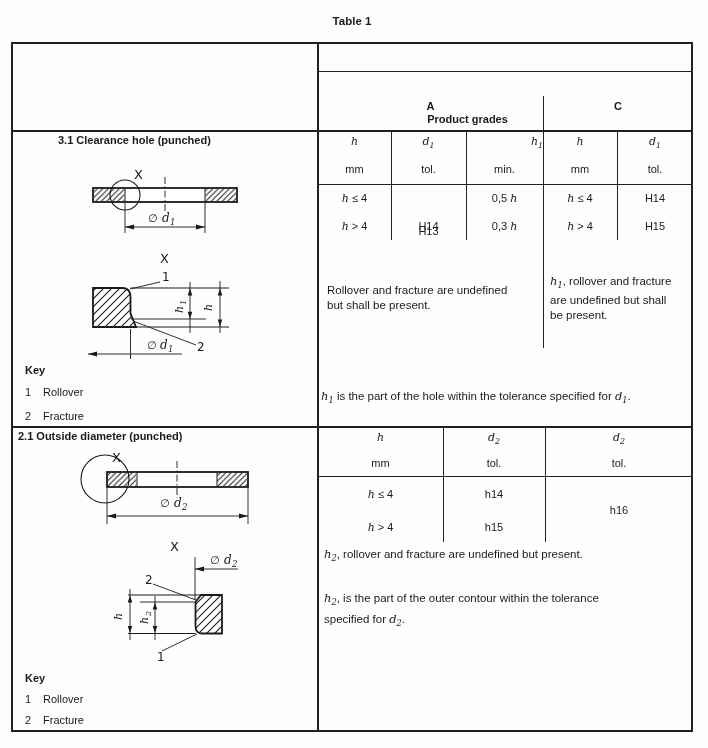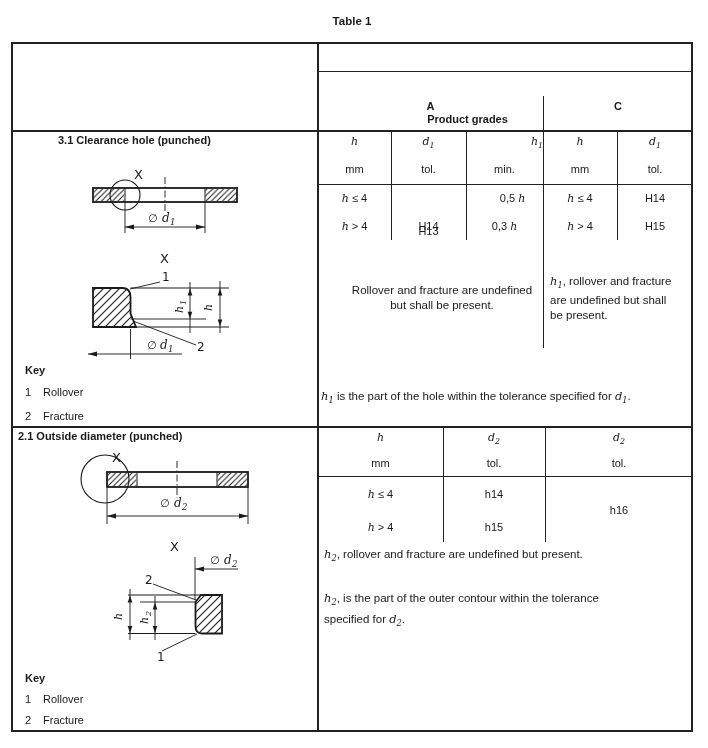--- a/index.html
+++ b/index.html
@@ -55,31 +55,31 @@
   <div class="cc" style="left:617px;top:135px;width:76px;"><span class="mvar">d</span><sub class="mvar">1</sub></div>
 
   <div class="cc" style="left:318px;top:163px;width:73px;">mm</div>
   <div class="cc" style="left:391px;top:163px;width:75px;">tol.</div>
   <div class="cc" style="left:466px;top:163px;width:77px;">min.</div>
   <div class="cc" style="left:543px;top:163px;width:74px;">mm</div>
   <div class="cc" style="left:617px;top:163px;width:76px;">tol.</div>
 
   <div class="cc" style="left:318px;top:192px;width:73px;"><span class="mvar">h</span><span> ≤ 4</span></div>
   <div class="cc" style="left:391px;top:192px;width:75px;margin-top:33px;">H13</div>
-  <div class="cc" style="left:466px;top:192px;width:77px;padding-left:8px;"><span>0,5 </span><span class="mvar">h</span></div>
+  <div class="cc" style="left:466px;top:192px;width:77px;"><span>0,5 </span><span class="mvar">h</span></div>
   <div class="cc" style="left:543px;top:192px;width:74px;"><span class="mvar">h</span><span> ≤ 4</span></div>
   <div class="cc" style="left:617px;top:192px;width:76px;">H14</div>
 
   <div class="cc" style="left:318px;top:220px;width:73px;"><span class="mvar">h</span><span> &gt; 4</span></div>
   <div class="cc" style="left:391px;top:220px;width:75px;">H14</div>
   <div class="cc" style="left:466px;top:220px;width:77px;"><span>0,3 </span><span class="mvar">h</span></div>
   <div class="cc" style="left:543px;top:220px;width:74px;"><span class="mvar">h</span><span> &gt; 4</span></div>
   <div class="cc" style="left:617px;top:220px;width:76px;">H15</div>
 
-  <div class="note" style="left:327px;top:283px;width:230px;text-align:center;"><span>Rollover and fracture are undefined</span><br><span>but shall be present.</span></div>
+  <div class="note" style="left:327px;top:283px;width:230px;"><span>Rollover and fracture are undefined</span><br><span>but shall be present.</span></div>
   <div class="note" style="left:550px;top:274px;width:145px;line-height:15px;"><span class="mvar">h</span><sub class="mvar">1</sub><span>, rollover and fracture</span><br><span>are undefined but shall</span><br><span>be present.</span></div>
   <div class="note" style="left:321px;top:389px;width:372px;"><span class="mvar">h</span><sub class="mvar">1</sub><span> is the part of the hole within the tolerance specified for </span><span class="mvar">d</span><sub class="mvar">1</sub><span>.</span></div>
 
   <div class="lt bold" style="left:25px;top:363px;">Key</div>
   <div class="lt" style="left:25px;top:385px;">1</div>
   <div class="lt" style="left:43px;top:385px;">Rollover</div>
   <div class="lt" style="left:25px;top:409px;">2</div>
   <div class="lt" style="left:43px;top:409px;">Fracture</div>
 
   <svg style="left:85px;top:158px;" width="170" height="86" viewBox="85 158 170 86">

